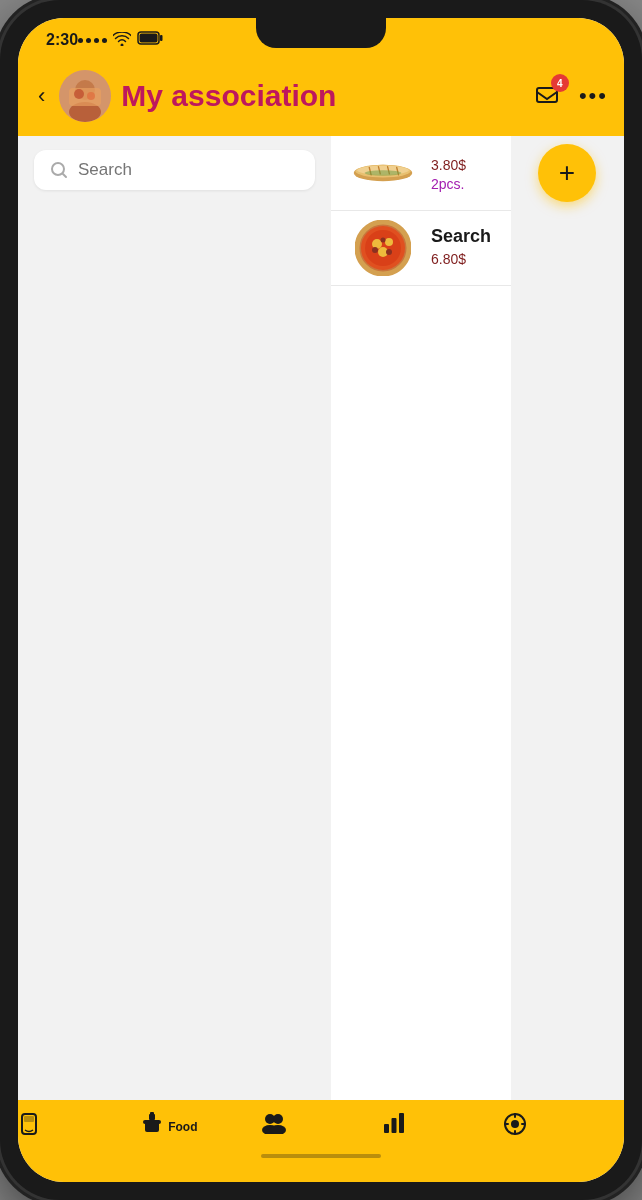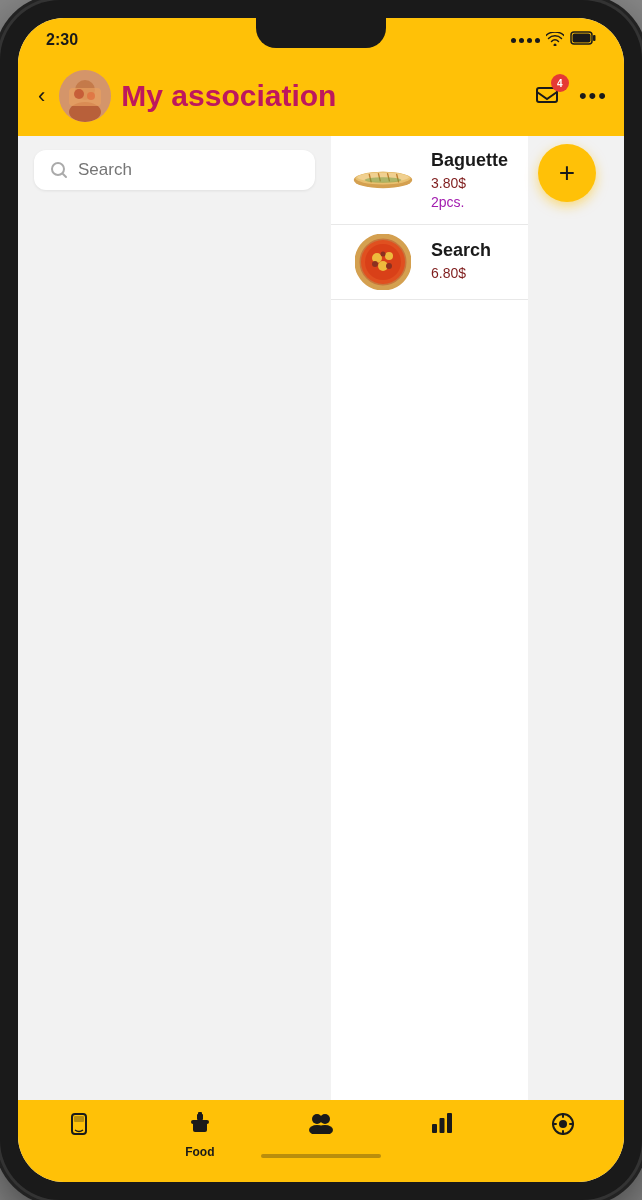--- a/index.html
+++ b/index.html
@@ -31,21 +31,20 @@
       overflow: hidden;
       display: flex;
       flex-direction: column;
     }
     
     .status-bar {
       background: #FFC107;
       height: 44px;
       display: flex;
       align-items: center;
-      justify-content: space-between;
       padding: 0 28px;
       position: relative;
       flex-shrink: 0;
     }
     .status-time {
       font-size: 16px;
       font-weight: 600;
       color: #1a1a1a;
     }
     .status-icons {
@@ -234,21 +233,21 @@
       background: #FFC107;
       height: 82px;
       display: flex;
       align-items: flex-start;
       padding-top: 8px;
       flex-shrink: 0;
     }
     .nav-item {
       flex: 1;
       display: flex;
-      flex-direction: column;
+      flex-direction: row;
       align-items: center;
       gap: 3px;
       cursor: pointer;
       padding: 4px 0;
     }
     .nav-icon {
       font-size: 22px;
       color: #1a1a1a;
     }
     .nav-label {
@@ -371,21 +370,20 @@
 
               <line x1="20" y1="10" x2="22" y2="18" stroke="#c08030" stroke-width="1.5" stroke-linecap="round"></line>
               <line x1="30" y1="9" x2="32" y2="17" stroke="#c08030" stroke-width="1.5" stroke-linecap="round"></line>
               <line x1="40" y1="9" x2="42" y2="17" stroke="#c08030" stroke-width="1.5" stroke-linecap="round"></line>
               <line x1="50" y1="10" x2="52" y2="18" stroke="#c08030" stroke-width="1.5" stroke-linecap="round"></line>
 
               <ellipse cx="35" cy="16" rx="20" ry="3" fill="#6a9a40" opacity="0.5"></ellipse>
             </svg>
           </div>
           <div class="item-info">
-            <div class="item-name">Baguette</div>
             <div class="item-price">3.80$</div>
             <div class="item-qty">2pcs.</div>
           </div>
         </div>
 
         <div class="list-item">
           <div class="item-image">
             <svg width="56" height="56" viewBox="0 0 56 56">
               <circle cx="28" cy="28" r="26" fill="#c8763c"></circle>
               <circle cx="28" cy="28" r="22" fill="#e05020"></circle>

